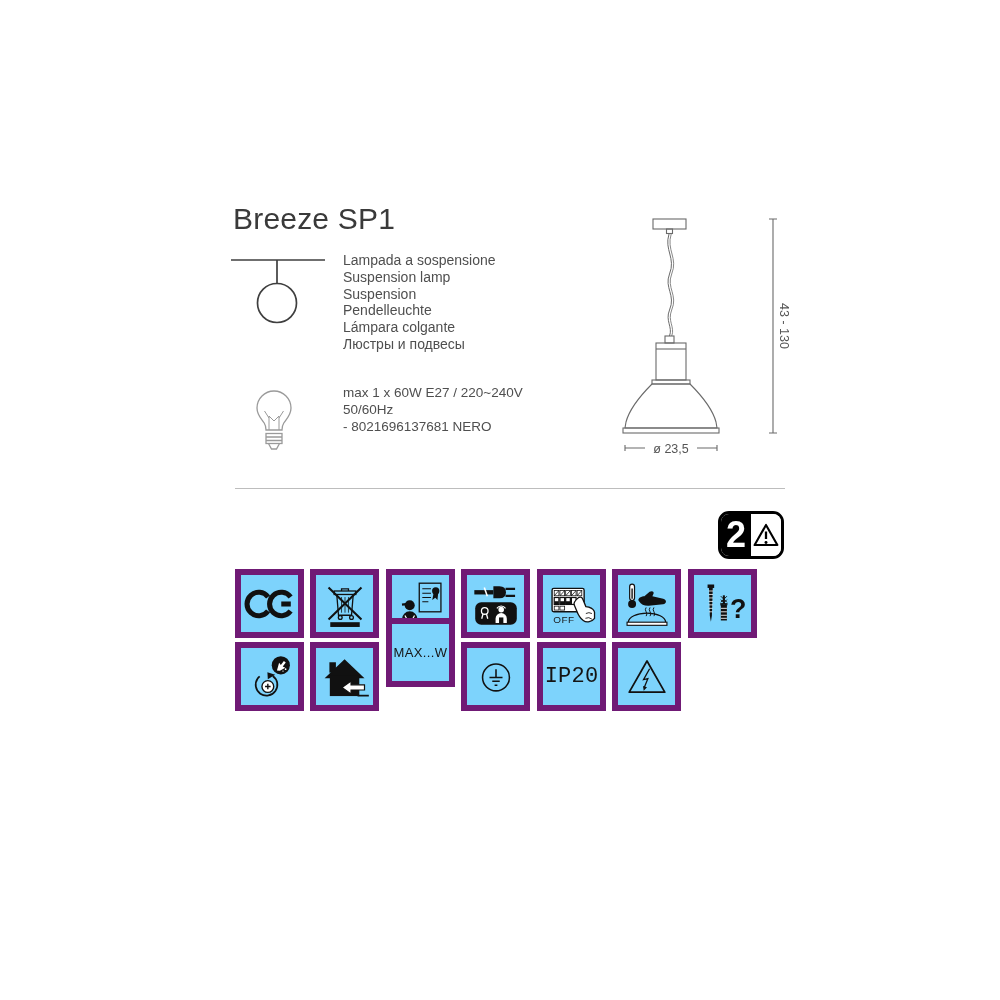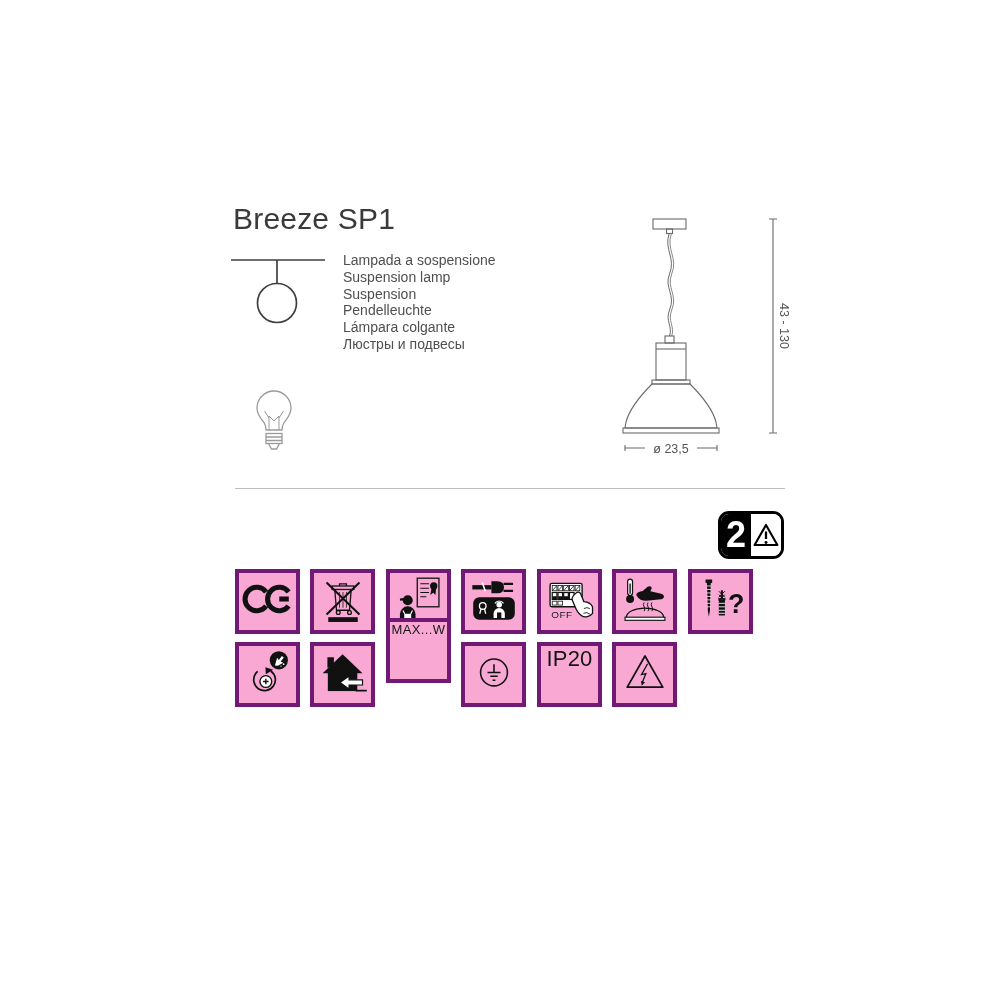--- a/index.html
+++ b/index.html
@@ -19,22 +19,22 @@
   .badge{
     left:718px;top:511px;width:66px;height:48px;border:3px solid #000;border-radius:11px;
     box-sizing:border-box;display:flex;overflow:hidden;background:#fff;
   }
   .badge-num{
     flex:0 0 30px;background:#000;color:#fff;display:flex;align-items:center;justify-content:center;
     font-size:36px;font-weight:700;line-height:1;
   }
   .badge-tri{flex:1;display:flex;align-items:center;justify-content:center;background:#fff;}
   .icon-box{
-    position:absolute;width:57px;height:57px;border:4px solid #701a75;background:#f9a8d4;
-    display:flex;align-items:flex-start;justify-content:center;box-sizing:content-box;
+    position:absolute;width:57px;height:57px;border:6px solid #701a75;background:#7dd3fc;
+    display:flex;align-items:center;justify-content:center;box-sizing:content-box;
   }
   .icon-box svg{display:block;}
   .txt-icon{font-size:13px;letter-spacing:0.4px;color:#151515;font-weight:500;}
   .txt-icon-big{font-size:22px;letter-spacing:0.2px;color:#141414;font-weight:500;}
   svg text{font-family:"Liberation Sans","DejaVu Sans",sans-serif;}
 </style>
 </head>
 <body>
 
 <div class="canvas">
@@ -62,20 +62,25 @@
     <g stroke="#9a9a9a" stroke-width="1.3" fill="none">
       <path d="M24 4 a17 17 0 0 1 17 17 c0 7 -4.2 10.5 -7.2 15 c-1.8 2.8 -1.8 4.6 -1.8 7 h-16 c0 -2.4 0 -4.2 -1.8 -7 c-3 -4.5 -7.2 -8 -7.2 -15 a17 17 0 0 1 17 -17 z"></path>
       <path d="M19 43 V 29 L 24 34 L 29 29 V 43" stroke-width="1"></path>
       <path d="M19 31 l-4.5 -7 M29 31 l4.5 -7" stroke-width="1"></path>
       <rect x="16" y="46.5" width="16" height="10"></rect>
       <path d="M16 50 h16 M16 53.5 h16"></path>
       <path d="M18.5 56.5 l3 5.5 h5 l3 -5.5"></path>
     </g>
   </svg>
 
+  <div class="abs spec-list">
+    <div>max 1 x 60W E27 / 220~240V</div>
+    <div>50/60Hz</div>
+    <div>- 8021696137681 NERO</div>
+  </div>
 
   <svg class="abs" style="left:598px;top:200px;" width="202" height="265" viewBox="0 0 202 265">
     <g stroke="#6a6a6a" stroke-width="1.1" fill="none">
 
       <rect x="55" y="19" width="33" height="10"></rect>
       <rect x="68.5" y="29" width="6" height="4.5"></rect>
 
       <path d="M71 34 C 66 50, 78 58, 71.5 74 C 66 88, 78 95, 71.5 110 C 67 121, 75 127, 71.5 136" stroke-width="1"></path>
       <path d="M73.2 34 C 68.2 50, 80.2 58, 73.7 74 C 68.2 88, 80.2 95, 73.7 110 C 69.2 121, 77.2 127, 73.7 136" stroke-width="0.8"></path>
 
@@ -245,21 +250,21 @@
     <span class="txt-icon">MAX...W</span>
   </div>
 
   <div class="icon-box" style="left:461px;top:642px;">
     <svg width="52" height="52" viewBox="0 0 60 60">
       <circle cx="30" cy="30.5" r="15.5" fill="none" stroke="#111" stroke-width="1.8"></circle>
       <path d="M30 21 V 30.5 M22.5 30.5 h15 M25.7 35 h8.6 M28.4 39.5 h3.2" stroke="#111" stroke-width="1.8" fill="none"></path>
     </svg>
   </div>
 
-  <div class="icon-box" style="left:537px;top:642px;">
+  <div class="icon-box" style="left:537px;top:642px;font-family:Liberation Mono, monospace;">
     <span class="txt-icon-big">IP20</span>
   </div>
 
   <div class="icon-box" style="left:612px;top:642px;">
     <svg width="52" height="52" viewBox="0 0 60 60">
       <path d="M30 11.5 L9.5 47.5 H50.5 Z" fill="none" stroke="#111" stroke-width="2" stroke-linejoin="round"></path>
       <path d="M33 20.5 L26 33 l5 -1 -4.3 10.5" fill="none" stroke="#111" stroke-width="1.5"></path>
       <polygon points="26.2,45.8 25.4,40.3 30,41.8" fill="#111"></polygon>
     </svg>
   </div>

